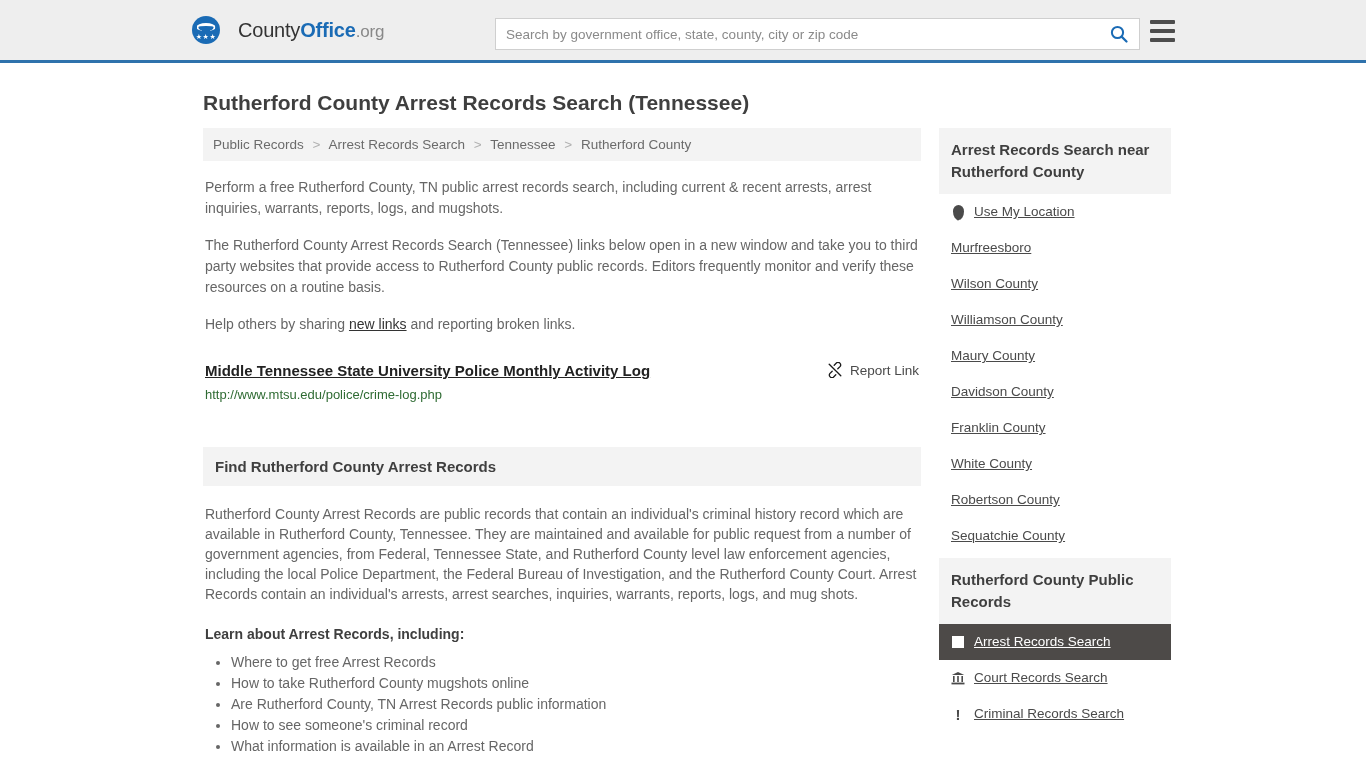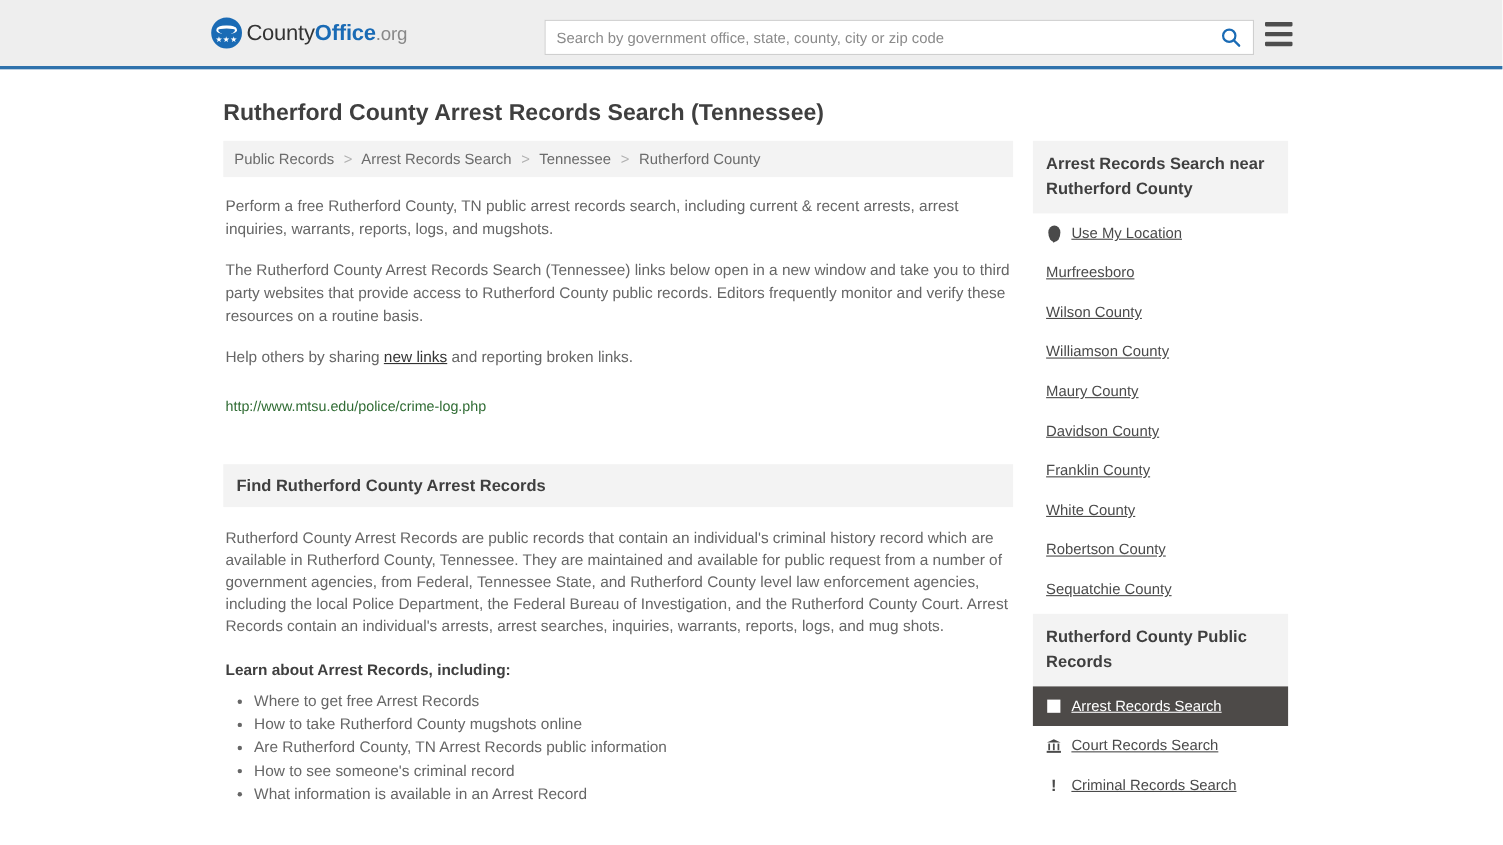--- a/index.html
+++ b/index.html
@@ -20,21 +20,21 @@
     border-bottom: 3px solid #2f72ac;
     display: flex;
     align-items: center;
     position: relative;
   }
   .brand {
     display: flex;
     align-items: center;
     margin-left: 192px;
     text-decoration: none;
-    gap: 4px;
+    gap: 18px;
   }
   .brand-mark {
     width: 28px; height: 28px;
     border-radius: 50%;
     background: #1a6bb5;
     position: relative;
     flex: 0 0 auto;
     overflow: hidden;
   }
   .brand-mark .eagle {
@@ -344,20 +344,31 @@
         <a href="#">Rutherford County</a>
       </div>
 
       <div class="intro">
         <p>Perform a free Rutherford County, TN public arrest records search, including current &amp; recent arrests, arrest inquiries, warrants, reports, logs, and mugshots.</p>
         <p>The Rutherford County Arrest Records Search (Tennessee) links below open in a new window and take you to third party websites that provide access to Rutherford County public records. Editors frequently monitor and verify these resources on a routine basis.</p>
         <p><span>Help others by sharing </span><a class="newlinks" href="#">new links</a><span> and reporting broken links.</span></p>
       </div>
 
       <div class="result">
+        <div class="result-head">
+          <a class="result-title" href="#">Middle Tennessee State University Police Monthly Activity Log</a>
+          <span class="report-link">
+            <svg width="16" height="16" viewBox="0 0 16 16">
+              <path d="M5.2 9.2 L2.8 11.6 a2.6 2.6 0 0 0 3.6 3.6 L8.8 12.8" fill="none" stroke="#1a1a1a" stroke-width="1.3" stroke-linecap="round"></path>
+              <path d="M10.8 6.8 L13.2 4.4 a2.6 2.6 0 0 0 -3.6 -3.6 L7.2 3.2" fill="none" stroke="#1a1a1a" stroke-width="1.3" stroke-linecap="round"></path>
+              <line x1="2.2" y1="2.2" x2="13.8" y2="13.8" stroke="#1a1a1a" stroke-width="1.3" stroke-linecap="round"></line>
+            </svg>
+            <span>Report Link</span>
+          </span>
+        </div>
         <a class="result-url" href="#">http://www.mtsu.edu/police/crime-log.php</a>
       </div>
 
       <div class="section-head">Find Rutherford County Arrest Records</div>
       <div class="section-body">
         <p>Rutherford County Arrest Records are public records that contain an individual's criminal history record which are available in Rutherford County, Tennessee. They are maintained and available for public request from a number of government agencies, from Federal, Tennessee State, and Rutherford County level law enforcement agencies, including the local Police Department, the Federal Bureau of Investigation, and the Rutherford County Court. Arrest Records contain an individual's arrests, arrest searches, inquiries, warrants, reports, logs, and mug shots.</p>
         <p class="learn">Learn about Arrest Records, including:</p>
         <ul class="bullets">
           <li>Where to get free Arrest Records</li>
           <li>How to take Rutherford County mugshots online</li>

